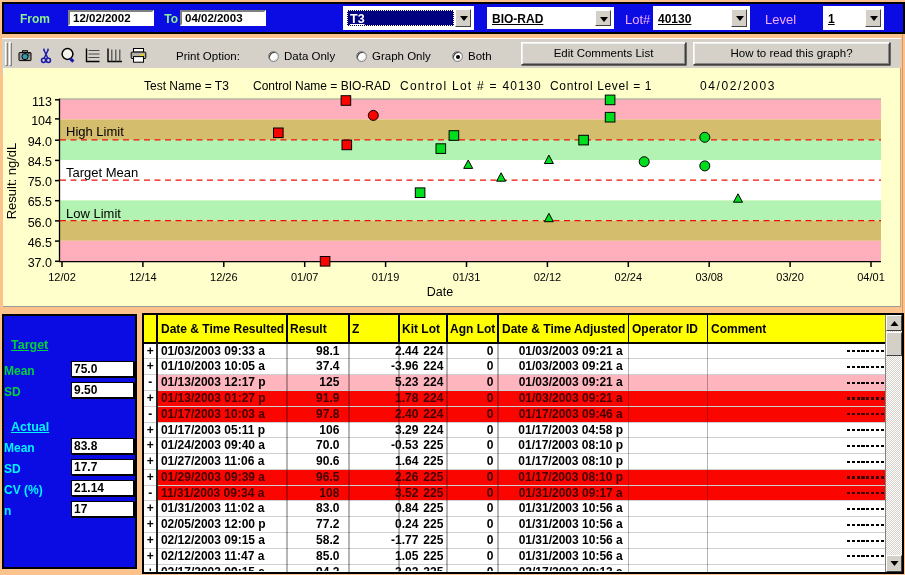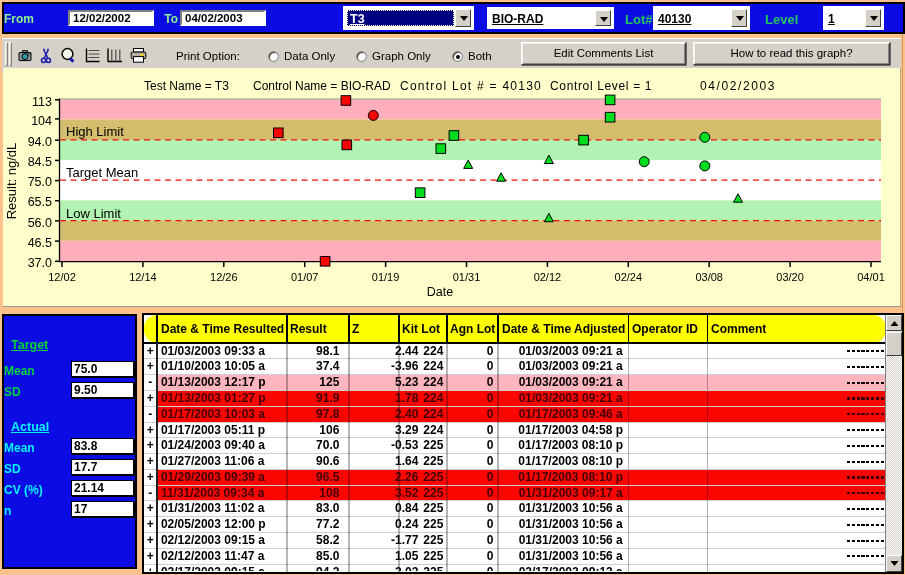--- a/index.html
+++ b/index.html
@@ -1,21 +1,21 @@
 <!DOCTYPE html>
 <html><head><meta charset="utf-8"><style>
 * { margin:0; padding:0; box-sizing:border-box; }
 html,body { width:905px; height:575px; overflow:hidden; }
 body { position:relative; background:#fcc28c; font-family:"Liberation Sans",sans-serif; }
 .abs { position:absolute; }
 
 #topbar { position:absolute; left:2px; top:2px; width:902.5px; height:32px;
   background:#0b0be4; border:2px solid #000; }
 .grnlab { position:absolute; color:#8cf08c; font-weight:bold; font-size:12px; top:8px; }
-.cyanlab { position:absolute; color:#22c55e; font-weight:bold; font-size:13px; top:7.5px; }
+.cyanlab { position:absolute; color:#f0abfc; font-weight:normal; font-size:13px; top:7.5px; }
 .tin { position:absolute; top:6px; height:16px; background:#fff; border-top:2px solid #808080;
   border-left:2px solid #808080; border-bottom:2px solid #fff; border-right:2px solid #fff;
   font-weight:bold; font-size:11.5px; color:#000; line-height:12px; padding:0 0 0 3px; }
 .combo { position:absolute; background:#fff; border:2px solid #fff; }
 .combo .txt { position:absolute; left:3px; top:3px; font-weight:bold; font-size:12px; color:#000;text-decoration:underline; }
 .cbtn { position:absolute; right:1px; top:1px; bottom:1px; width:16px; background:#d4d0c8;
   border-top:1px solid #fff; border-left:1px solid #fff; border-right:1.5px solid #404040; border-bottom:1.5px solid #404040; }
 .cbtn:after { content:""; position:absolute; left:3.5px; top:6px; border:4px solid transparent; border-top:5px solid #000; }
 
 #toolbar { position:absolute; left:2px; top:38px; width:899px; height:36px; background:#d5d1c9;
@@ -44,21 +44,21 @@
   background:#0b0be4; border:2px solid #000; }
 .plab { position:absolute; font-weight:bold; font-size:12px; }
 .plab.g { color:#00d23c; }
 .plab.c { color:#00f5ff; }
 .pin { position:absolute; left:67px; width:63px; height:16px; background:#fff; border:1px solid #000;
   box-shadow:1px 1px 0 #000; font-weight:bold; font-size:12px; color:#000; line-height:14px; padding-left:2px; }
 .rlab { left:0; width:65px; }
 
 #tablebox { position:absolute; left:142px; top:312.5px; width:762px; height:261px;
   background:#fff; border:2px solid #000; }
-#thead { position:absolute; left:0; top:0; width:742px; height:28px; background:#ffff00;border-radius:13px; }
+#thead { position:absolute; left:0; top:0; width:742px; height:28px; background:#ffff00; }
 .h { position:absolute; top:7px; font-weight:bold; font-size:12px; color:#000; white-space:nowrap; }
 .vline { position:absolute; top:0; width:1.5px; height:28px; background:#000; }
 .bline { position:absolute; top:28px; width:1.6px; height:229px; background:rgba(20,10,10,0.3); z-index:5; }
 #tbody { position:absolute; left:0; top:29.2px; width:742px; height:227.8px; overflow:hidden; }
 .row { position:absolute; left:0; width:742px; height:15.78px; border-bottom:1px solid #cfcfcf; }
 .c { position:absolute; top:0; bottom:0; }
 .sign { left:0; width:12.4px; background:#fff; font-weight:bold; font-size:12px; text-align:center; line-height:15px; }
 .rest { left:12.4px; width:729.6px; font-weight:bold; font-size:12px; line-height:15px; }
 .rest span { position:absolute; white-space:nowrap; }
 .dt { left:4.5px; }
@@ -81,21 +81,21 @@
   border-top:1px solid #fff; border-left:1px solid #fff; border-right:1.5px solid #404040; border-bottom:1.5px solid #404040; }
 .arr { position:absolute; }
 #sthumb { position:absolute; left:0; top:17.5px; width:16.5px; height:24px; background:#d4d0c8;
   border-top:1px solid #fff; border-left:1px solid #fff; border-right:1.5px solid #404040; border-bottom:1.5px solid #404040; }
 </style></head>
 <body>
 
 <div class="abs" style="left:901.5px;top:2px;width:1.5px;height:571px;background:#d89860"></div>
 
 <div id="topbar">
-  <span class="grnlab" style="left:0;width:62px;text-align:left">From</span>
+  <span class="grnlab" style="left:0;width:62px;text-align:center">From</span>
   <div class="tin" style="left:64px;width:86px">12/02/2002</div>
   <span class="grnlab" style="left:112px;width:62px;text-align:right">To</span>
   <div class="tin" style="left:176px;width:86px">04/02/2003</div>
   <div class="combo" style="left:339px;top:2px;width:131px;height:24px">
     <div style="position:absolute;left:2px;top:2px;right:18px;bottom:2px;background:#000080;outline:1px dotted #ffffcc;outline-offset:-1px"></div>
     <span class="txt" style="color:#fff;left:5px;top:4px;font-size:12.5px">T3</span>
     <div class="cbtn"></div>
   </div>
   <div class="combo" style="left:483px;top:3px;width:127px;height:22px">
     <span class="txt">BIO-RAD</span>

